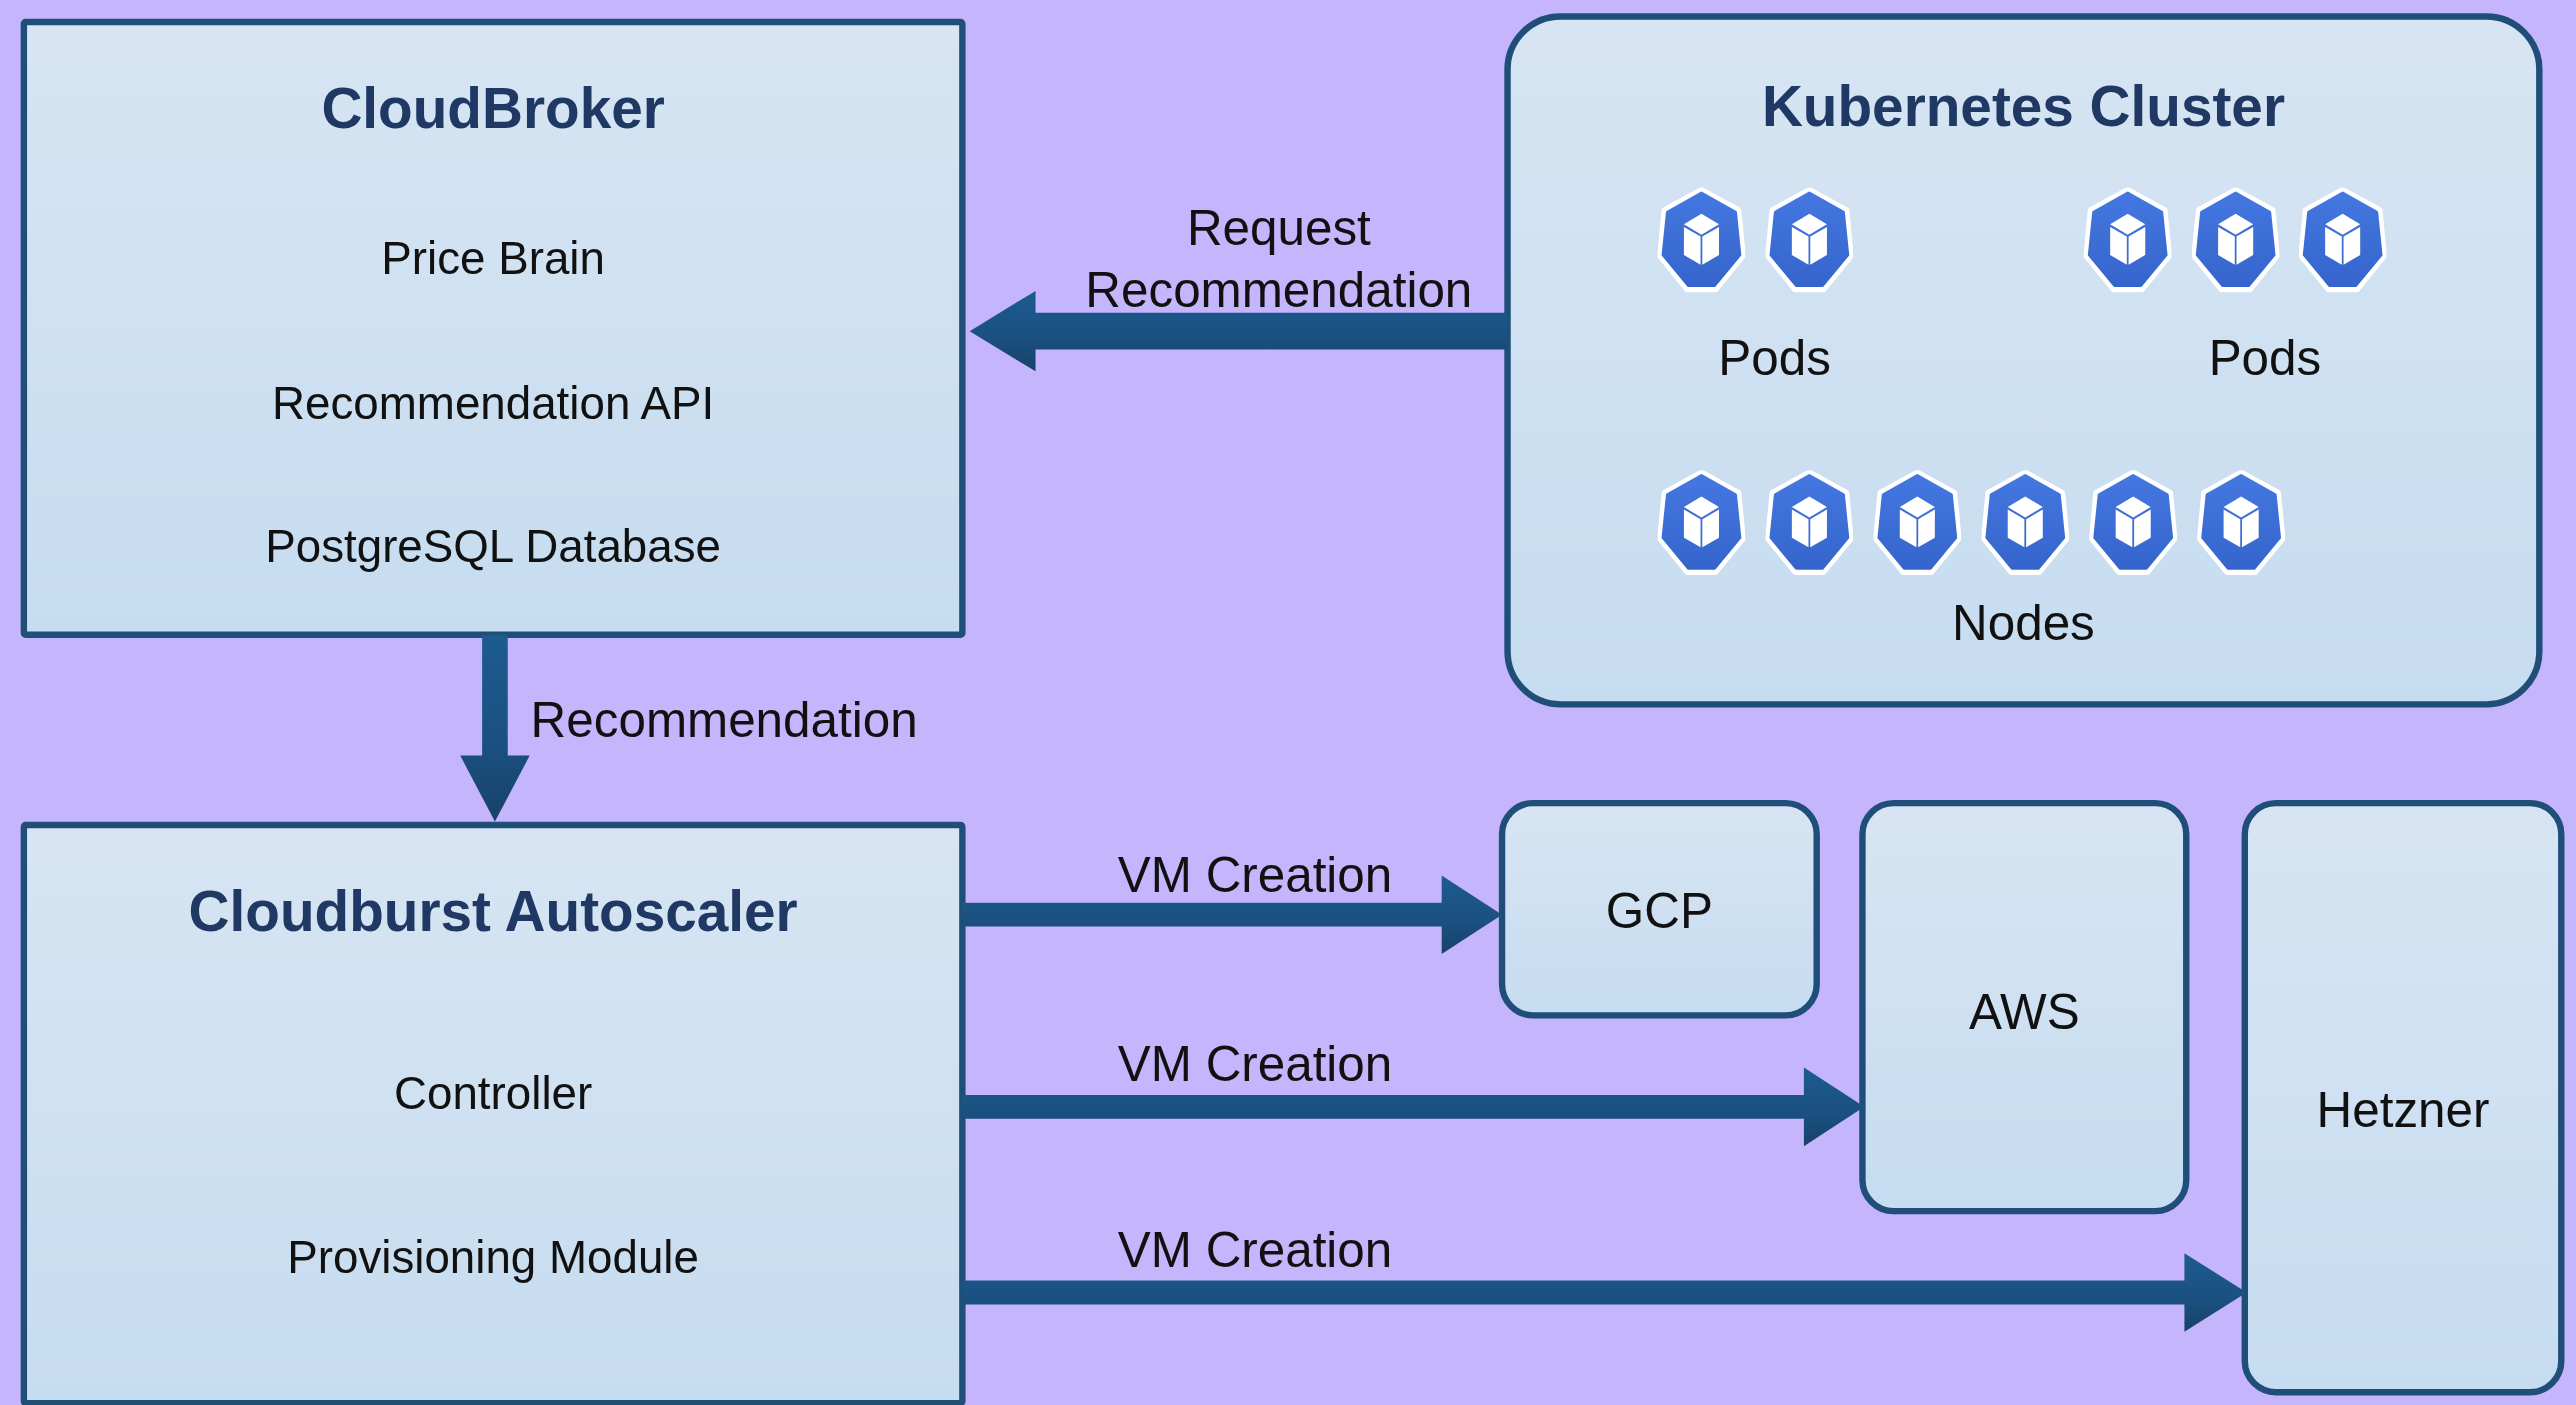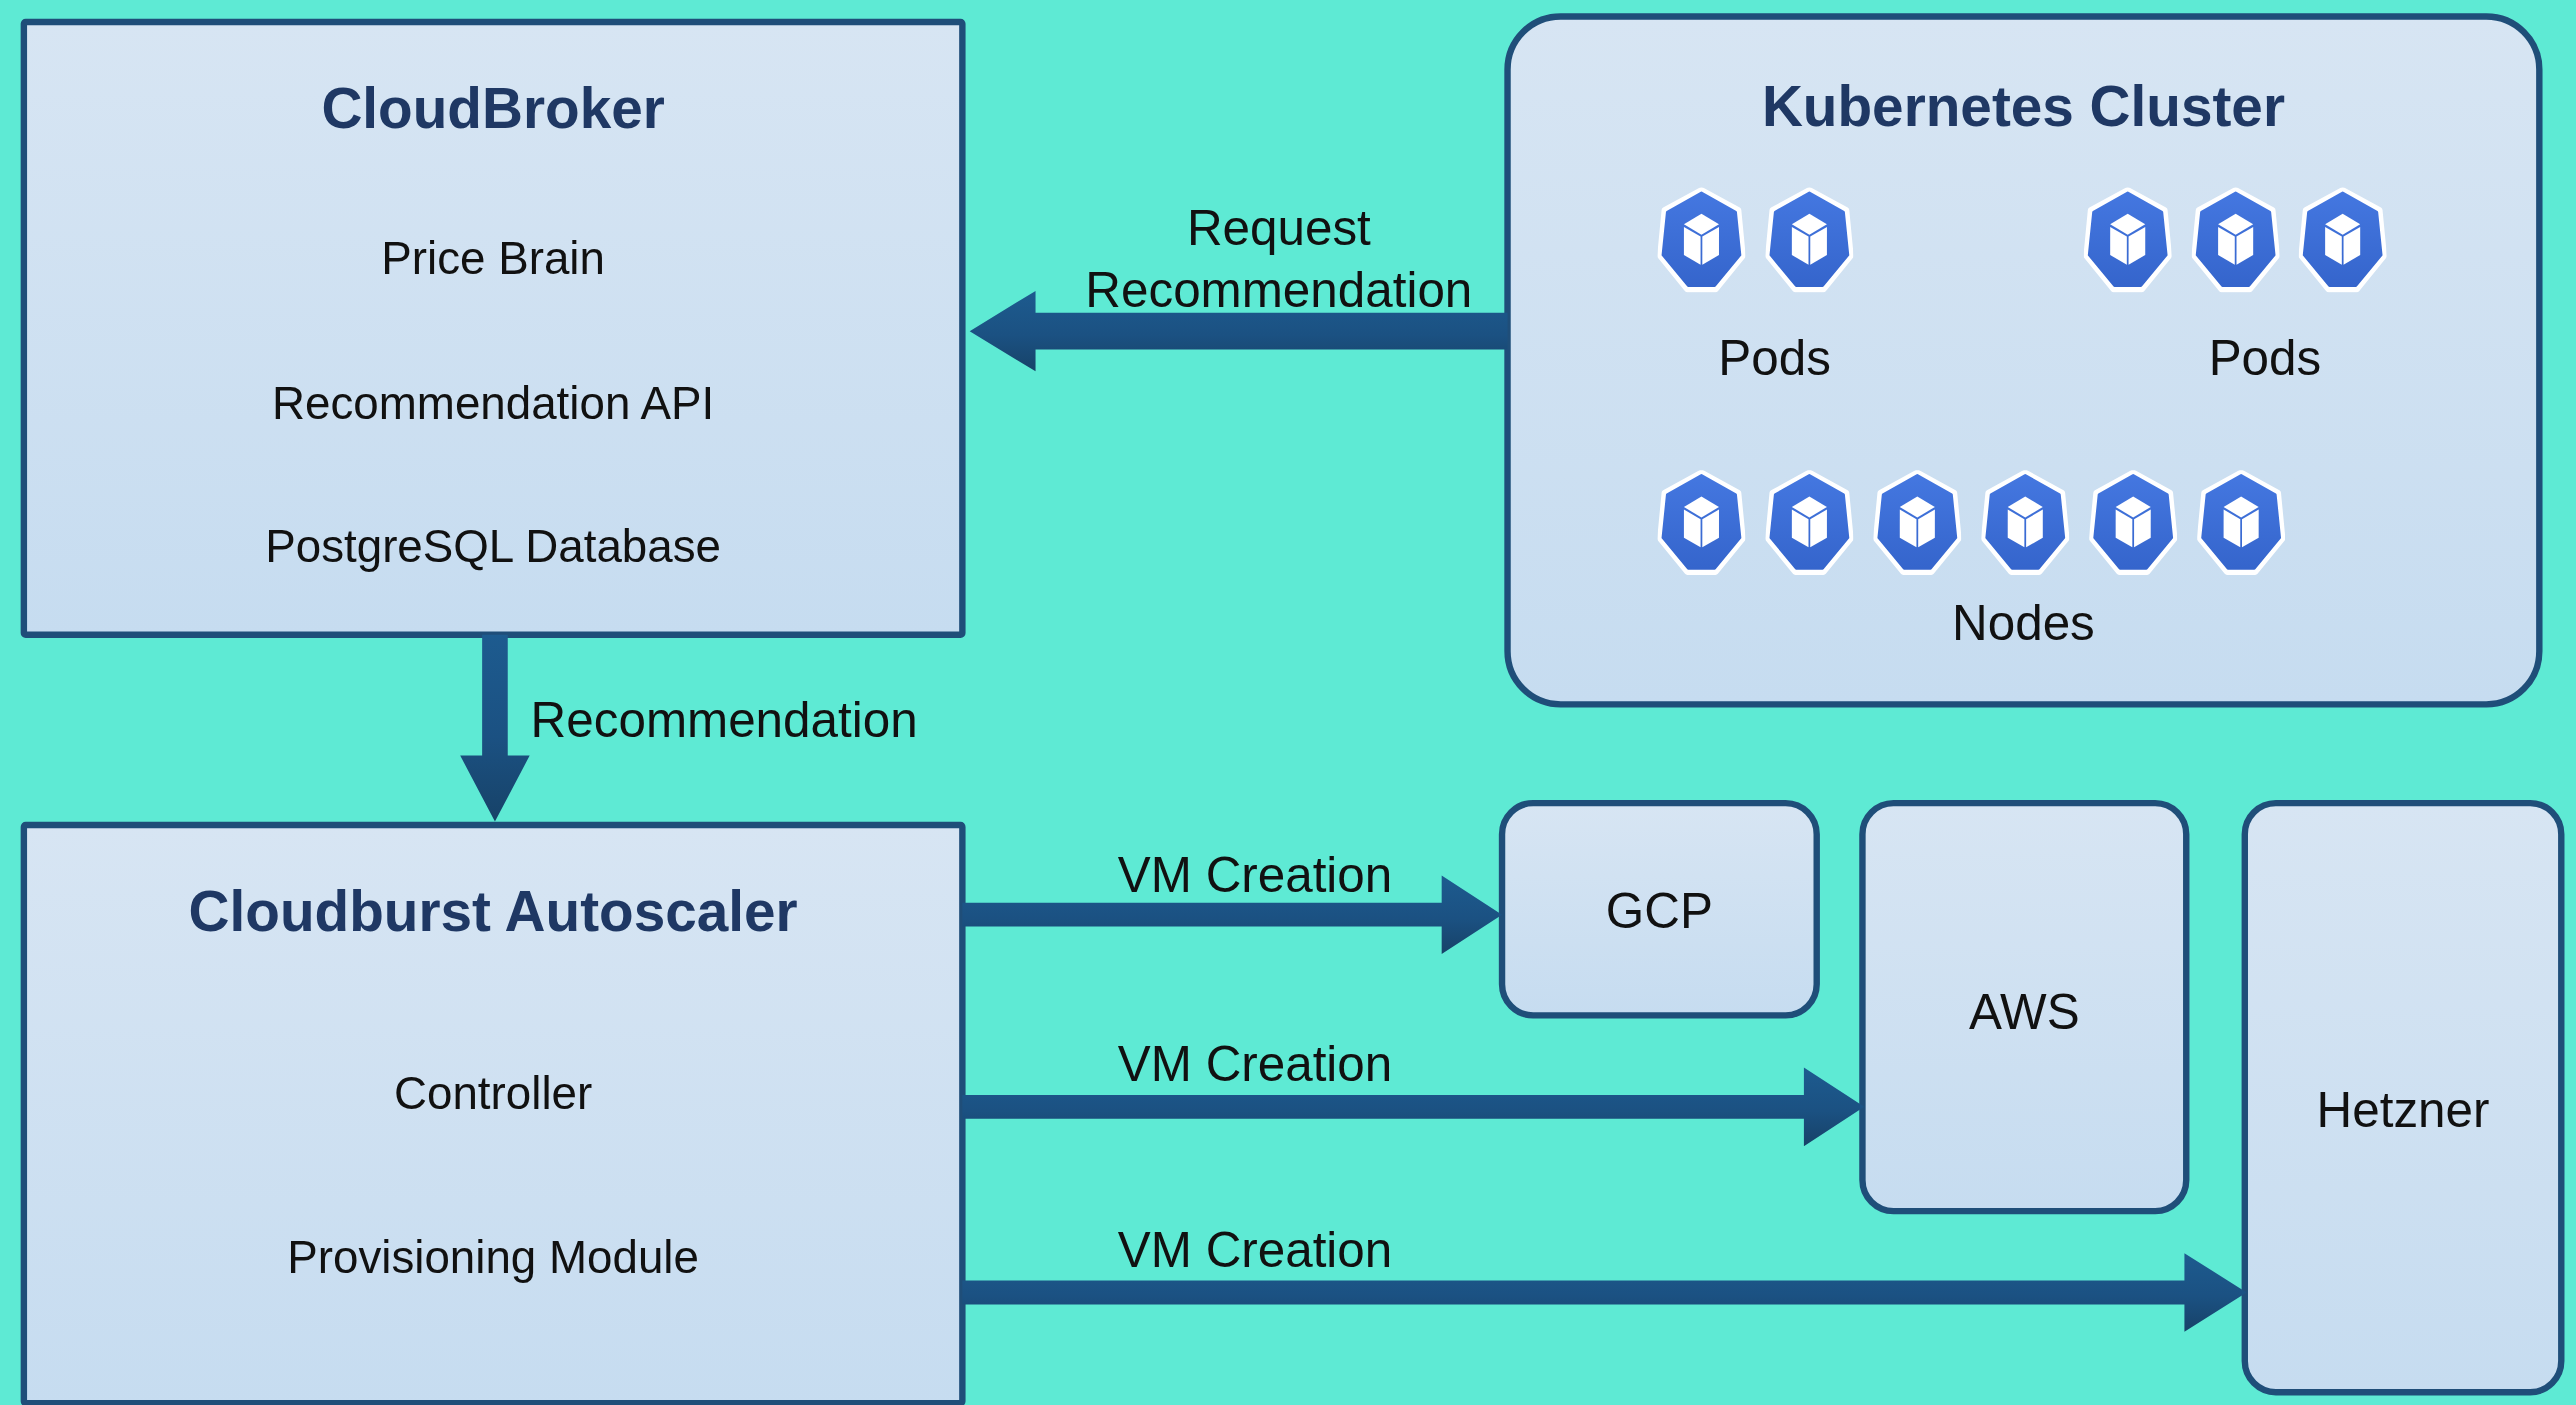--- a/index.html
+++ b/index.html
@@ -4,21 +4,21 @@
 <style>
   html, body {
     margin: 0;
     padding: 0;
     background: #ffffff;
   }
   #canvas {
     position: relative;
     width: 2576px;
     height: 1405px;
-    background: #5eead4;
+    background: #c4b5fd;
     overflow: hidden;
     font-family: "Liberation Sans", sans-serif;
   }
   #diagram-svg {
     position: absolute;
     top: 0; left: 0;
     width: 2576px;
     height: 1405px;
   }
   .box-title {

